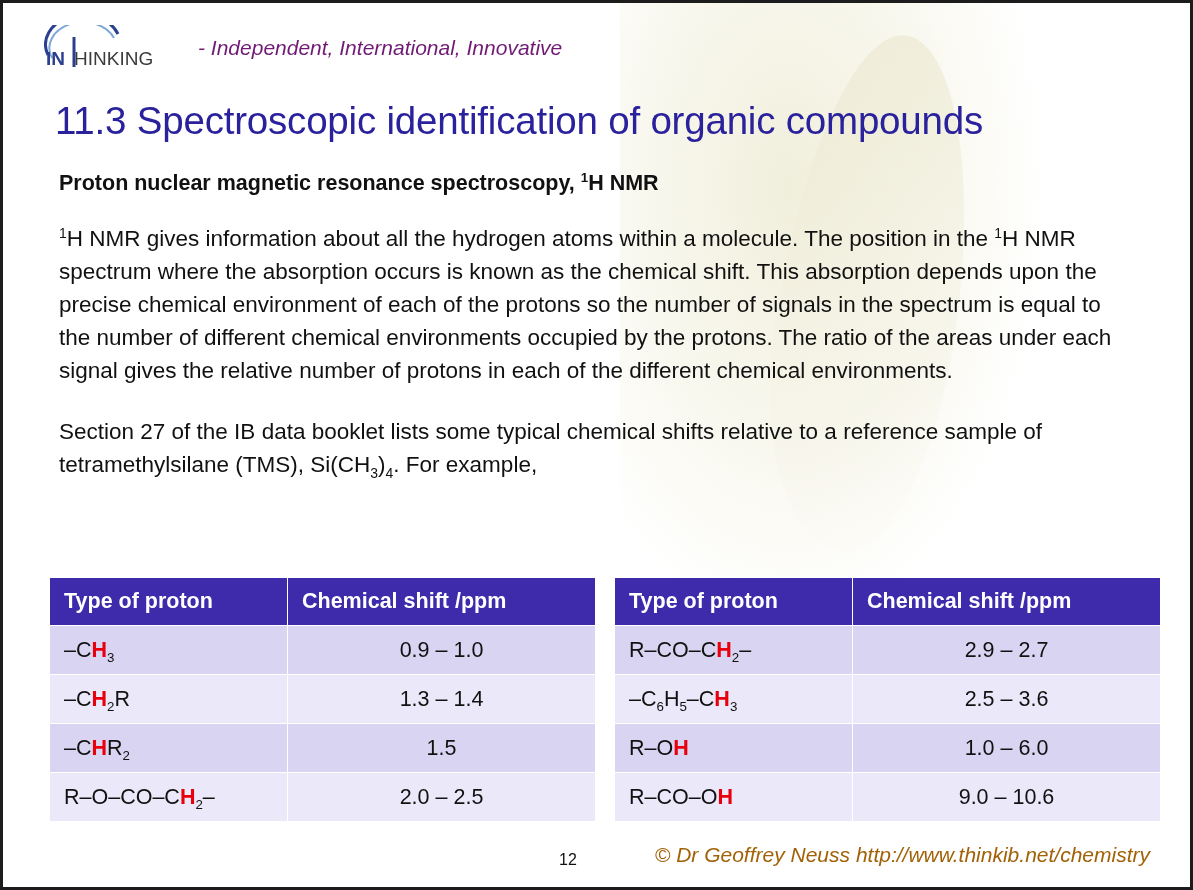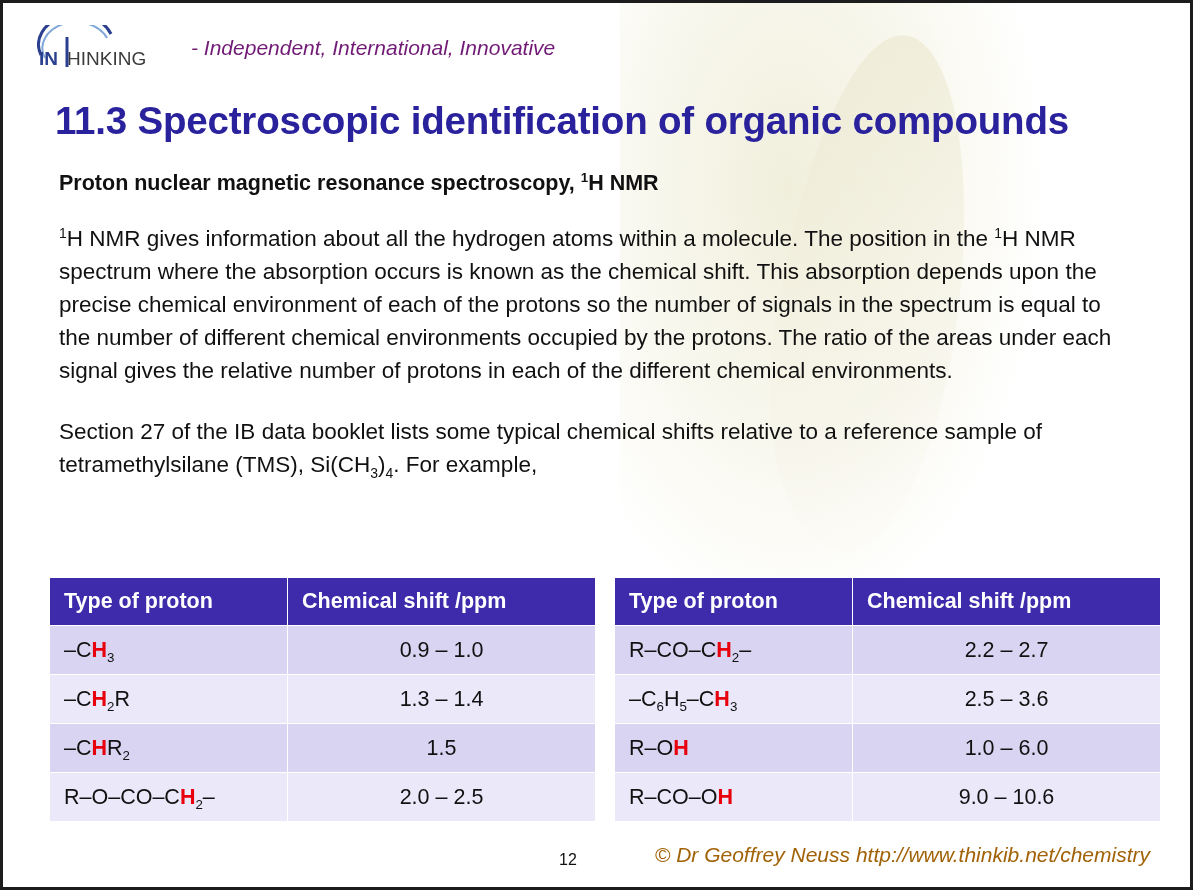--- a/index.html
+++ b/index.html
@@ -48,41 +48,42 @@
   .content {
     position: relative;
     z-index: 2;
   }
 
   
   .header {
     display: flex;
     align-items: center;
     padding: 22px 8px 0 34px;
+    margin-left: 7px;
   }
   .logo {
     position: relative;
     width: 140px;
     height: 46px;
     flex: none;
   }
   .logo svg { display: block; }
   .tagline {
     font-size: 21px;
     font-style: italic;
     color: #701a75;
     margin-left: 14px;
     white-space: nowrap;
   }
 
   
   .title {
     margin: 28px 0 0 52px;
     font-size: 38.5px;
-    font-weight: bold;
+    font-weight: normal;
     color: #2a219c;
     letter-spacing: -0.2px;
   }
 
   
   .subtitle {
     margin: 28px 0 0 56px;
     font-size: 21.5px;
     font-weight: bold;
     color: #111111;
@@ -234,21 +235,21 @@
         </colgroup>
       <thead>
         <tr>
           <th>Type of proton</th>
           <th class="shift">Chemical shift /ppm</th>
         </tr>
       </thead>
       <tbody>
         <tr>
           <td>R–CO–C<span class="h">H</span><sub>2</sub>–</td>
-          <td class="shift">2.2 – 2.7</td>
+          <td class="shift">2.9 – 2.7</td>
         </tr>
         <tr>
           <td>–C<sub>6</sub>H<sub>5</sub>–C<span class="h">H</span><sub>3</sub></td>
           <td class="shift">2.5 – 3.6</td>
         </tr>
         <tr>
           <td>R–O<span class="h">H</span></td>
           <td class="shift">1.0 – 6.0</td>
         </tr>
         <tr>

